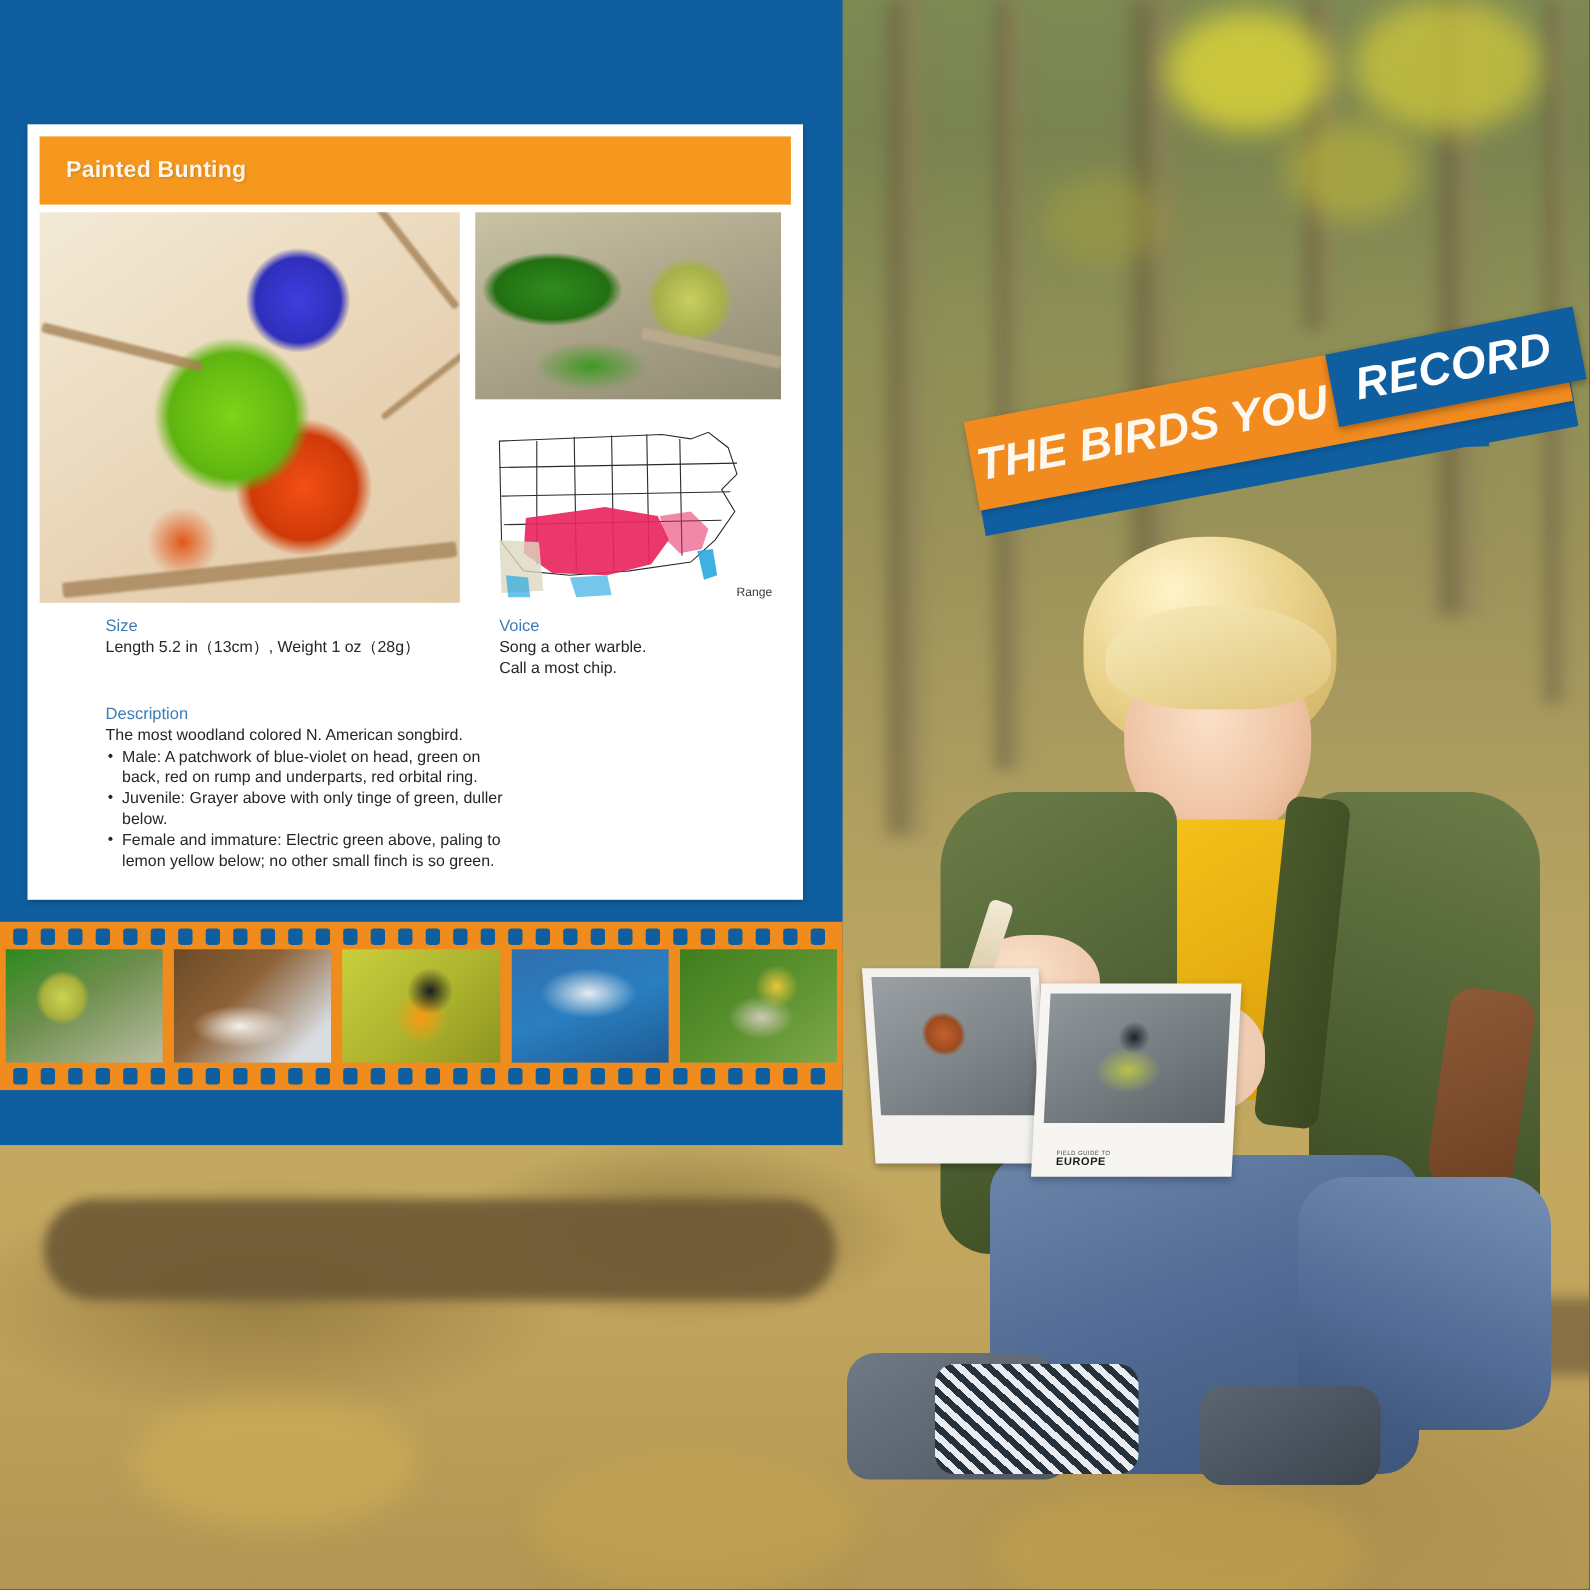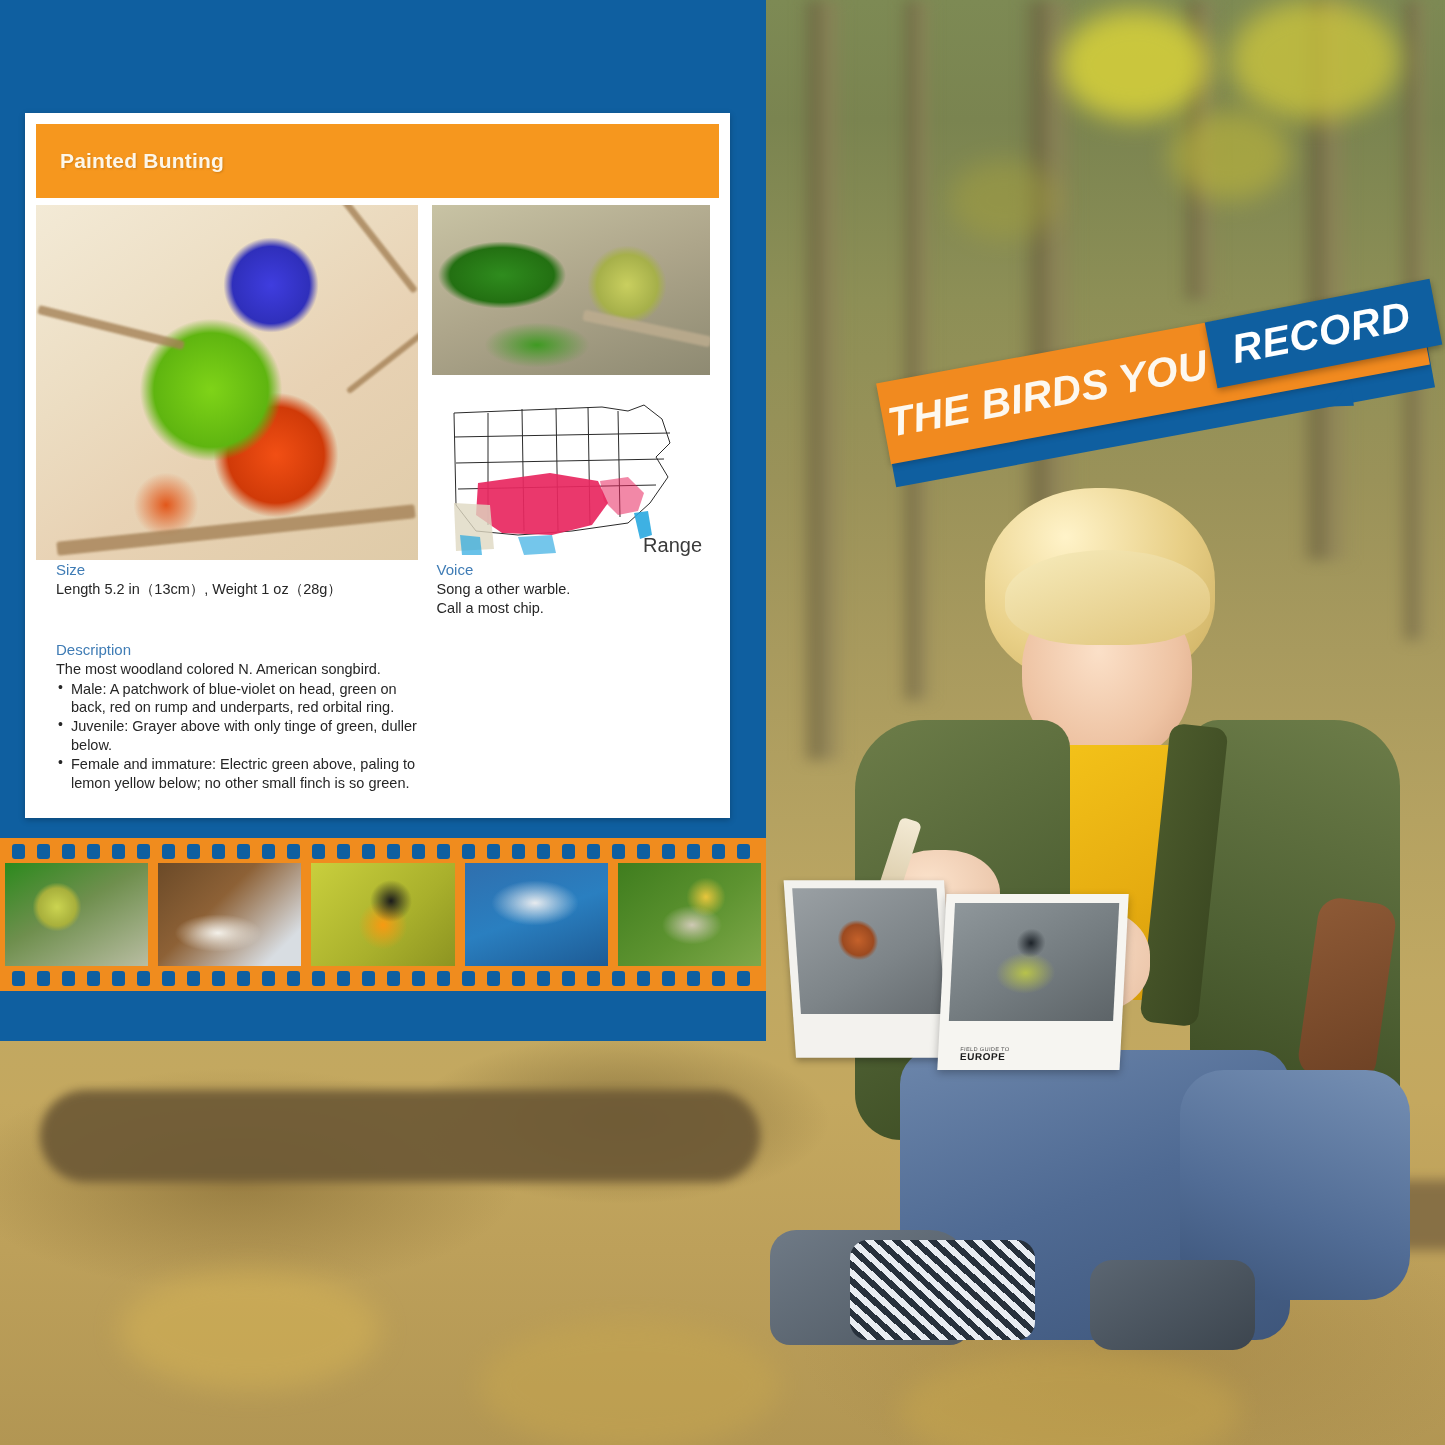--- a/index.html
+++ b/index.html
@@ -55,21 +55,21 @@
   
   #bird-card {
     position: absolute; left: 25px; top: 113px;
     width: 705px; height: 705px;
     background: #ffffff;
     padding: 11px;
     box-shadow: 0 2px 6px rgba(0,0,0,.25);
   }
   #card-inner { width: 100%; height: 100%; position: relative; }
   #card-header {
-    height: 74px; background: #f6971e;
+    height: 62px; background: #f6971e;
     display: flex; align-items: center;
   }
   #card-header span {
     font-size: 21px; font-weight: bold; color: #fdf6e8;
     padding-left: 24px; letter-spacing: .2px;
     text-shadow: 1px 1px 2px rgba(140,80,0,.35);
   }
 
   
   #media-row {
@@ -98,29 +98,29 @@
       radial-gradient(ellipse 70px 30px at 105px 140px, #3f9a22 0%, rgba(50,140,30,0) 75%),
       linear-gradient(160deg, #c8c3a4, #ada58a 50%, #8e8a72);
     overflow: hidden; position: relative;
   }
   #photo-range {
     width: 278px; height: 178px; margin: 10px 0 0 14px;
     background: #ffffff; position: relative; overflow: hidden;
   }
   #range-label {
     position: absolute; right: 8px; bottom: 6px;
-    font-size: 20px; color: #3a3a3a;
+    font-size: 11px; color: #3a3a3a;
   }
 
   
   #text-area {
     position: absolute; left: 0; right: 0; top: 437px; bottom: 0;
     padding: 0 6px 0 20px;
   }
-  .txt-row { display: flex; }
+  .txt-row { display: flex; margin-left: 40px; }
   .col-left { width: 388px; padding-right: 14px; }
   .col-right { width: 282px; }
   .sec-head {
     color: #3f7cb5; font-size: 15px; margin-bottom: 2px;
   }
   .sec-body {
     color: #262626; font-size: 14.5px; line-height: 1.28;
   }
   .spacer { height: 24px; }
   ul.bullets { list-style: none; margin-top: 1px; }

